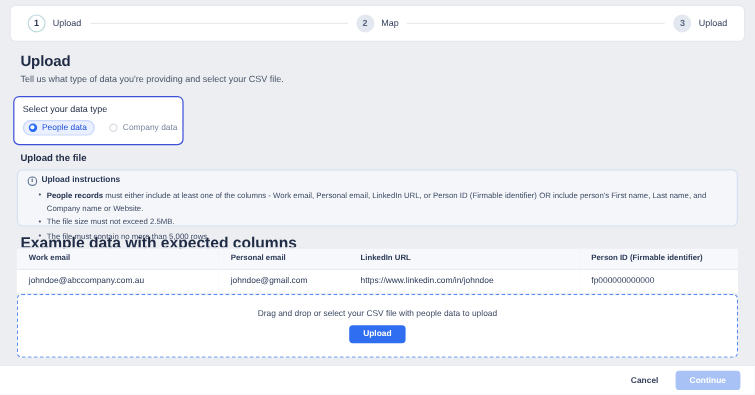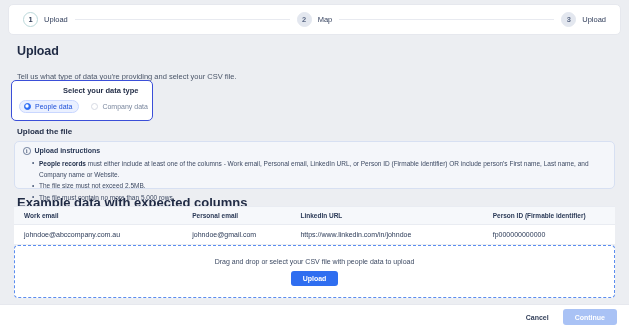--- a/index.html
+++ b/index.html
@@ -68,40 +68,39 @@
     position: absolute;
     left: 17px; top: 44px;
   }
   .page-title {
     font-size: 12.5px;
     font-weight: bold;
     color: #1f2a44;
     letter-spacing: -0.1px;
   }
   .page-sub {
-    margin-top: 14px;
+    margin-top: 3px;
     font-size: 7.5px;
     color: #4a5568;
   }
 
   
   .datatype-card {
     position: absolute;
     left: 11px; top: 80px;
     width: 142px; height: 41px;
     background: #ffffff;
     border: 1.4px solid #3b4fd8;
     border-radius: 5px;
     padding: 5px 7px 0 7px;
   }
   .datatype-title {
     font-size: 7.5px;
-    font-weight: bold;
+    font-weight: normal;
     color: #1f2a44;
-    margin-left: 44px;
   }
   .radio-row {
     margin-top: 5px;
     display: flex;
     gap: 7px;
   }
   .radio-pill {
     display: flex;
     align-items: center;
     gap: 4px;

